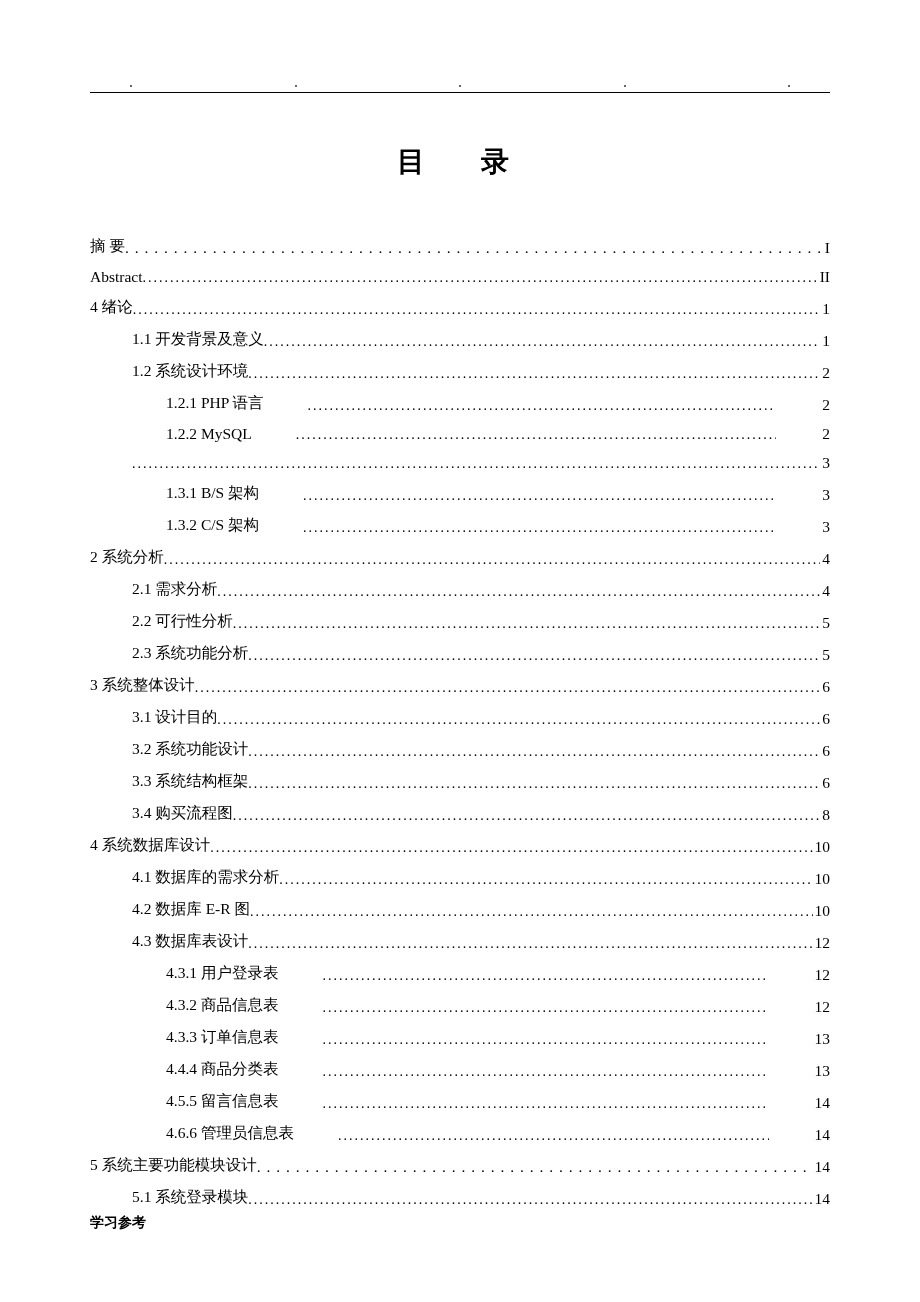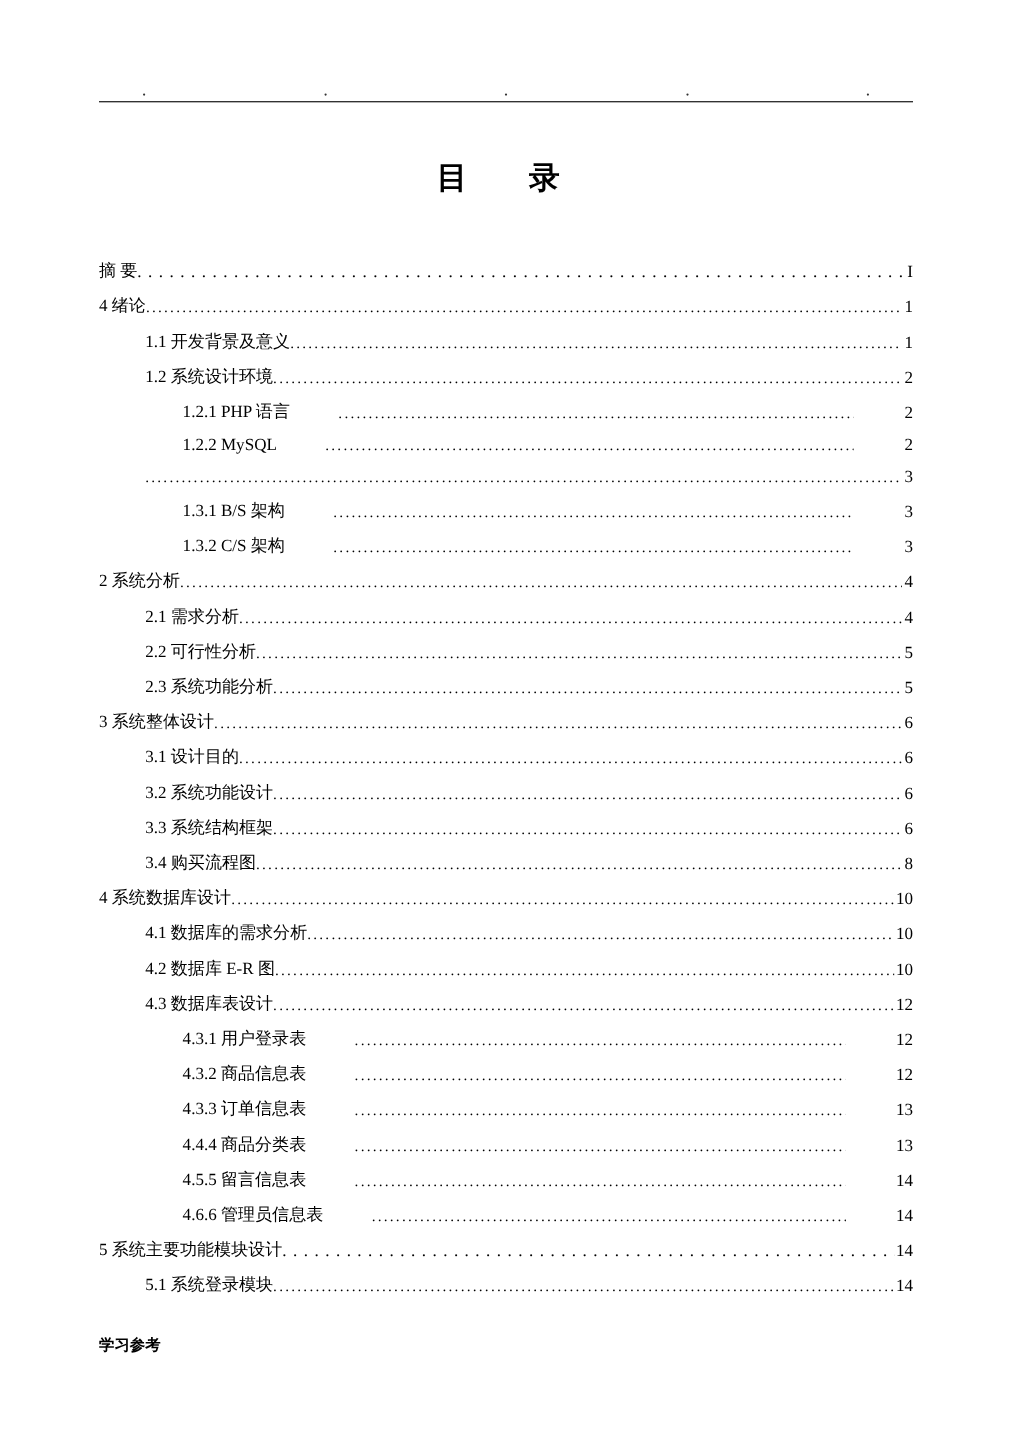--- a/index.html
+++ b/index.html
@@ -94,20 +94,25 @@
 
   <h1 class="title">目　录</h1>
 
   <div class="toc" id="toc">
       <div class="toc-row lvl-0">
         <span class="toc-label">摘 要</span>
         <span class="toc-leader dots-wide"></span>
         <span class="toc-page">I</span>
       </div>
       <div class="toc-row lvl-0">
+        <span class="toc-label">Abstract</span>
+        <span class="toc-leader dots-std"></span>
+        <span class="toc-page">II</span>
+      </div>
+      <div class="toc-row lvl-0">
         <span class="toc-label">4 绪论</span>
         <span class="toc-leader dots-std"></span>
         <span class="toc-page">1</span>
       </div>
       <div class="toc-row lvl-1">
         <span class="toc-label">1.1  开发背景及意义</span>
         <span class="toc-leader dots-std"></span>
         <span class="toc-page">1</span>
       </div>
       <div class="toc-row lvl-1">

